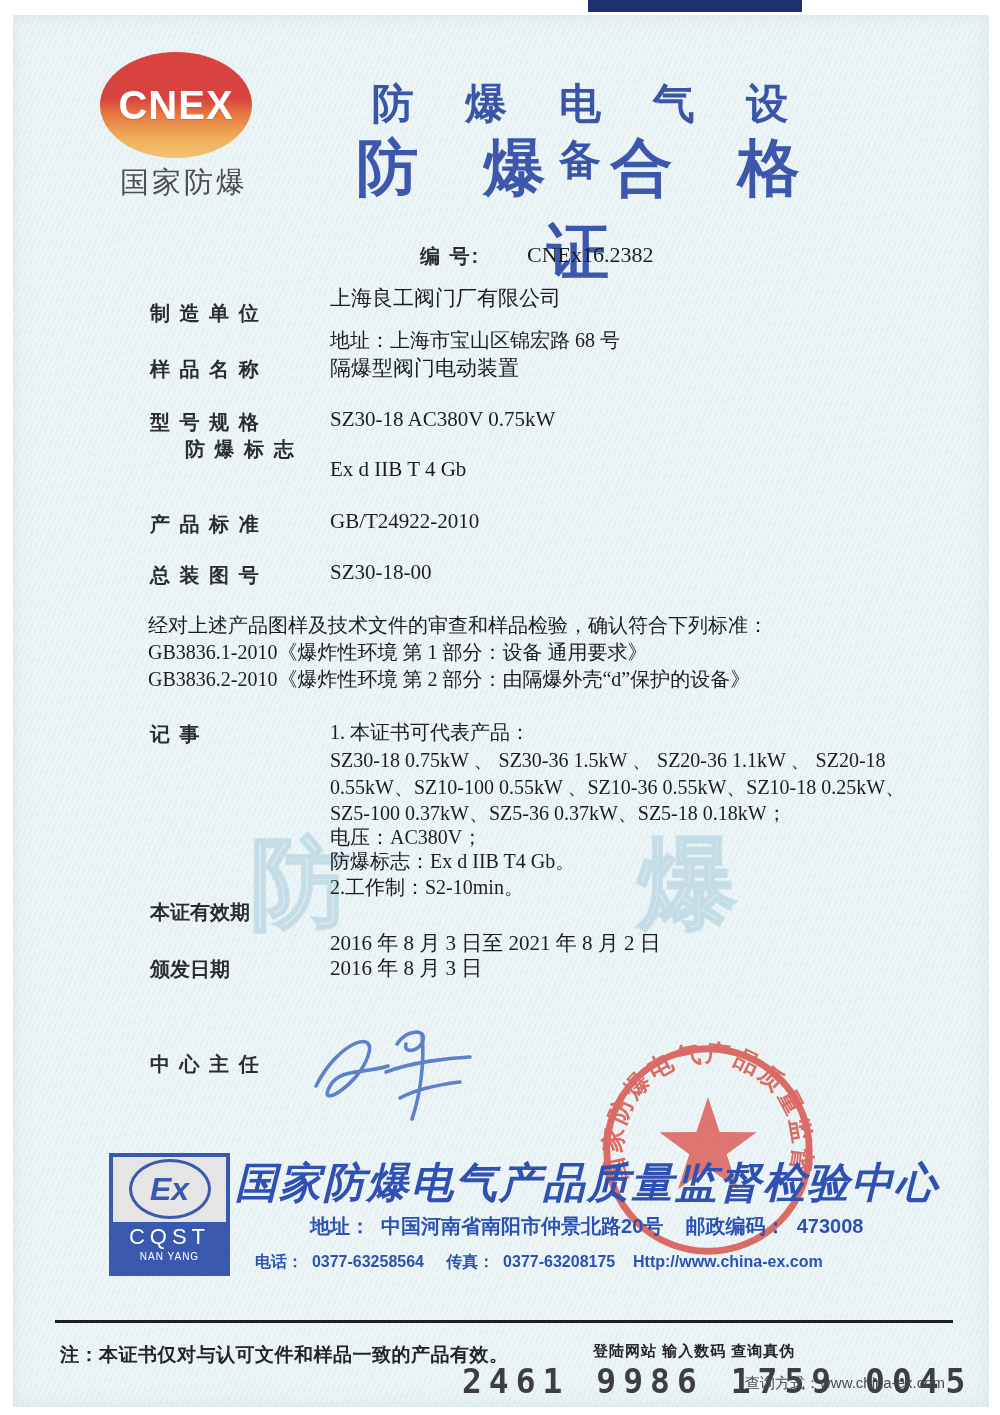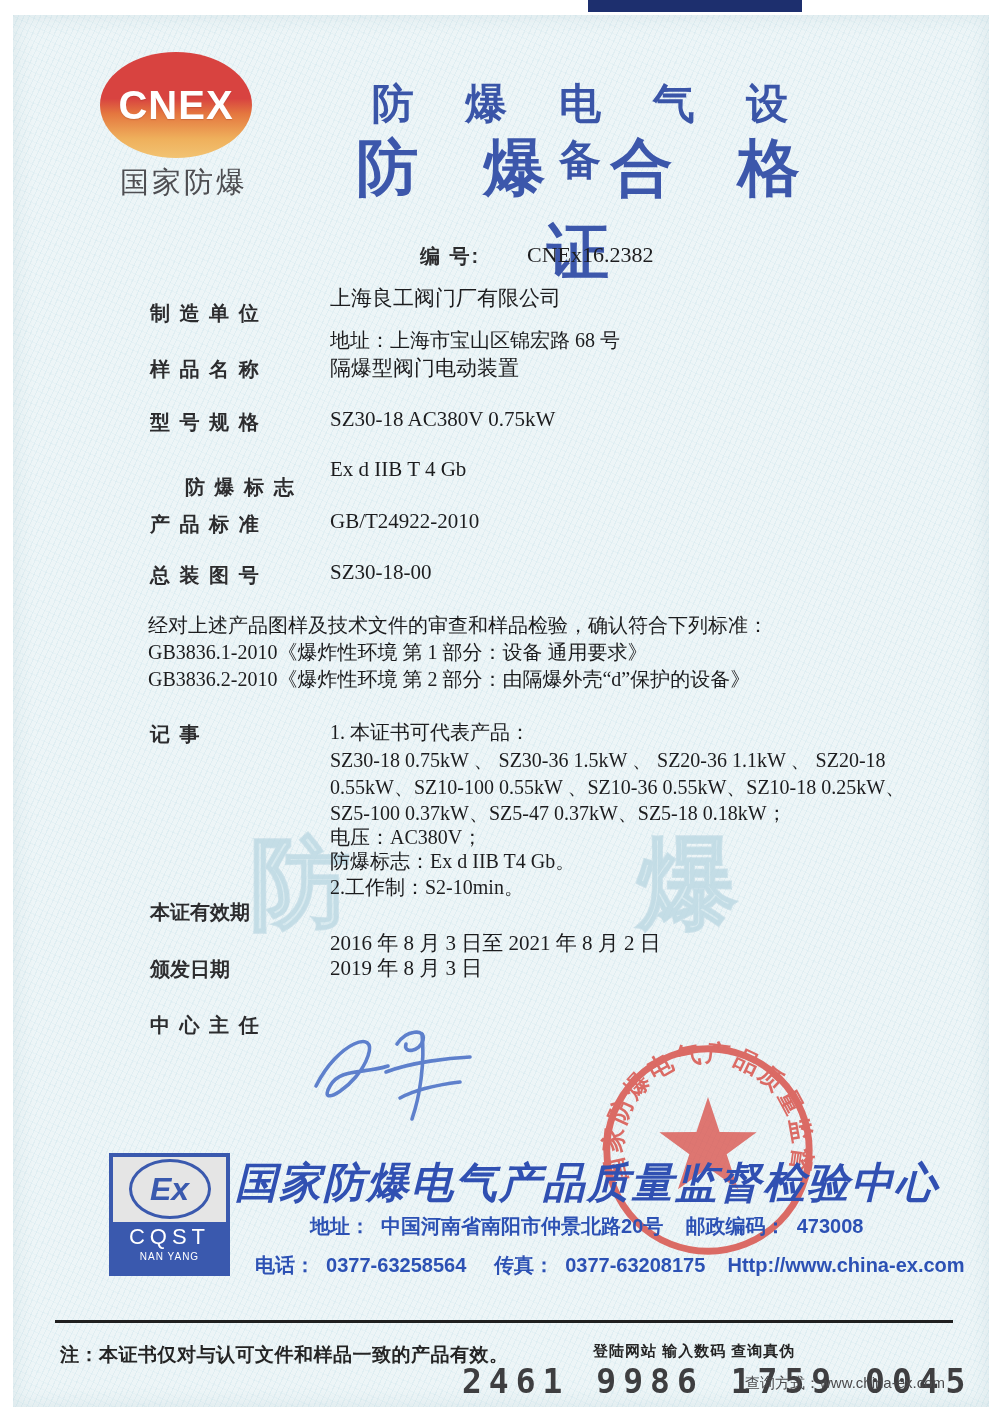--- a/index.html
+++ b/index.html
@@ -55,21 +55,21 @@
   .exlogo{left:109px;top:1153px;width:113px;height:115px;border:4px solid #3a59ae;background:#e5e5e5;}
   .exlogo-top{height:58px;display:flex;align-items:center;justify-content:center;}
   .exlogo-circle{width:76px;height:54px;border:3px solid #3a59ae;border-radius:50%;display:flex;align-items:center;justify-content:center;margin-top:6px;}
   .exlogo-ex{color:#3a59ae;font-weight:bold;font-style:italic;font-size:32px;}
   .exlogo-bottom{position:absolute;left:0;right:0;bottom:0;height:50px;background:#3a59ae;color:#fff;text-align:center;}
   .exlogo-cqst{font-size:22px;letter-spacing:5px;margin-top:2px;}
   .exlogo-ny{font-size:10px;letter-spacing:1px;margin-top:1px;}
 
   .institute{left:235px;top:1155px;width:680px;text-align:center;color:#3050b2;font-weight:bold;font-style:italic;font-size:42px;letter-spacing:2px;white-space:nowrap;}
   .addr-line{left:310px;top:1213px;color:#2c51b4;font-weight:bold;font-size:20px;white-space:pre;}
-  .phone-line{left:255px;top:1252px;color:#2c51b4;font-weight:bold;font-size:20px;white-space:pre;}
+  .phone-line{left:255px;top:1252px;color:#2c51b4;font-weight:bold;font-size:16px;white-space:pre;}
 
   .rule{left:55px;top:1320px;width:898px;height:3px;background:#1f1f1f;}
   .note-left{left:60px;top:1342px;color:#242424;font-size:19px;font-weight:bold;letter-spacing:.5px;}
   .note-right{left:593px;top:1342px;color:#242424;font-size:15px;font-weight:bold;letter-spacing:1px;}
   .code{left:462px;top:1362px;color:#3e3e40;font-weight:bold;font-size:33px;letter-spacing:7px;font-family:"DejaVu Sans Mono","Liberation Mono",monospace;}
   .query{left:745px;top:1374px;color:#4a4a4c;font-size:15px;}
 
   svg{display:block;}
 </style>
 </head>
@@ -93,51 +93,51 @@
   <div class="abs label fld-label" style="top:300px;">制 造 单 位</div>
   <div class="abs value fld-value" style="top:284px;">上海良工阀门厂有限公司</div>
   <div class="abs value fld-value" style="top:327px;font-size:20px;">地址：上海市宝山区锦宏路 68 号</div>
 
   <div class="abs label fld-label" style="top:356px;">样 品 名 称</div>
   <div class="abs value fld-value" style="top:354px;">隔爆型阀门电动装置</div>
 
   <div class="abs label fld-label" style="top:409px;">型 号 规 格</div>
   <div class="abs value fld-value" style="top:407px;">SZ30-18   AC380V   0.75kW</div>
 
-  <div class="abs label fld-label" style="top:474px;padding-left:35px;">防 爆 标 志</div>
+  <div class="abs label fld-label" style="top:436px;padding-left:35px;">防 爆 标 志</div>
   <div class="abs value fld-value" style="top:457px;">Ex d IIB T 4 Gb</div>
 
   <div class="abs label fld-label" style="top:511px;">产 品 标 准</div>
   <div class="abs value fld-value" style="top:509px;">GB/T24922-2010</div>
 
   <div class="abs label fld-label" style="top:562px;">总 装 图 号</div>
   <div class="abs value fld-value" style="top:560px;">SZ30-18-00</div>
 
   <div class="abs stmt" style="top:612px;">经对上述产品图样及技术文件的审查和样品检验，确认符合下列标准：</div>
   <div class="abs stmt" style="top:639px;">GB3836.1-2010《爆炸性环境 第 1 部分：设备 通用要求》</div>
   <div class="abs stmt" style="top:666px;">GB3836.2-2010《爆炸性环境 第 2 部分：由隔爆外壳“d”保护的设备》</div>
 
   <div class="abs watermark">防 爆</div>
 
   <div class="abs label" style="left:150px;top:721px;">记   事</div>
   <div class="abs note-line" style="top:719px;">1. 本证书可代表产品：</div>
   <div class="abs note-line" style="top:747px;">SZ30-18  0.75kW 、 SZ30-36  1.5kW 、 SZ20-36  1.1kW 、 SZ20-18</div>
   <div class="abs note-line" style="top:774px;">0.55kW、SZ10-100 0.55kW 、SZ10-36 0.55kW、SZ10-18 0.25kW、</div>
-  <div class="abs note-line" style="top:800px;">SZ5-100 0.37kW、SZ5-47 0.37kW、SZ5-18 0.18kW；</div>
+  <div class="abs note-line" style="top:800px;">SZ5-100 0.37kW、SZ5-36 0.37kW、SZ5-18 0.18kW；</div>
   <div class="abs note-line" style="top:824px;">电压：AC380V；</div>
   <div class="abs note-line" style="top:848px;">防爆标志：Ex d IIB T4 Gb。</div>
   <div class="abs note-line" style="top:874px;">2.工作制：S2-10min。</div>
 
   <div class="abs label" style="left:150px;top:899px;letter-spacing:0;">本证有效期</div>
   <div class="abs value" style="left:330px;top:929px;">2016 年 8 月 3 日至 2021 年 8 月 2 日</div>
 
   <div class="abs label" style="left:150px;top:956px;letter-spacing:0;">颁发日期</div>
-  <div class="abs value" style="left:330px;top:954px;">2019 年 8 月 3 日</div>
+  <div class="abs value" style="left:330px;top:954px;">2016 年 8 月 3 日</div>
 
-  <div class="abs label" style="left:150px;top:1012px;">中 心 主 任</div>
+  <div class="abs label" style="left:150px;top:1051px;">中 心 主 任</div>
   <svg class="abs sig" viewBox="0 0 190 105">
     <g fill="none" stroke="#4f74c8" stroke-width="3.6" stroke-linecap="round" opacity="0.9">
       <path d="M16,64 C38,20 78,6 68,34 C58,64 16,88 30,64 C40,46 64,52 88,44"></path>
       <path d="M97,22 C106,8 126,6 123,18 C120,30 103,32 106,22"></path>
       <path d="M86,50 C112,40 150,36 170,35"></path>
       <path d="M122,12 C125,40 120,74 112,97"></path>
       <path d="M100,76 C118,66 144,62 160,60"></path>
     </g>
   </svg>
 

